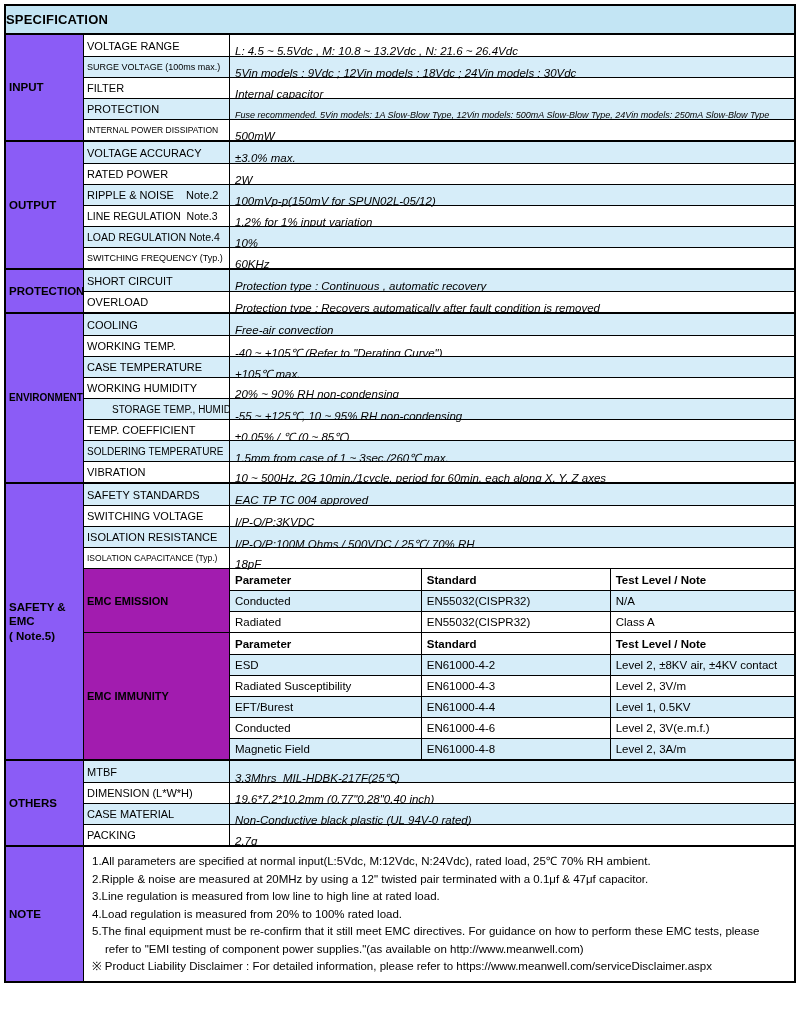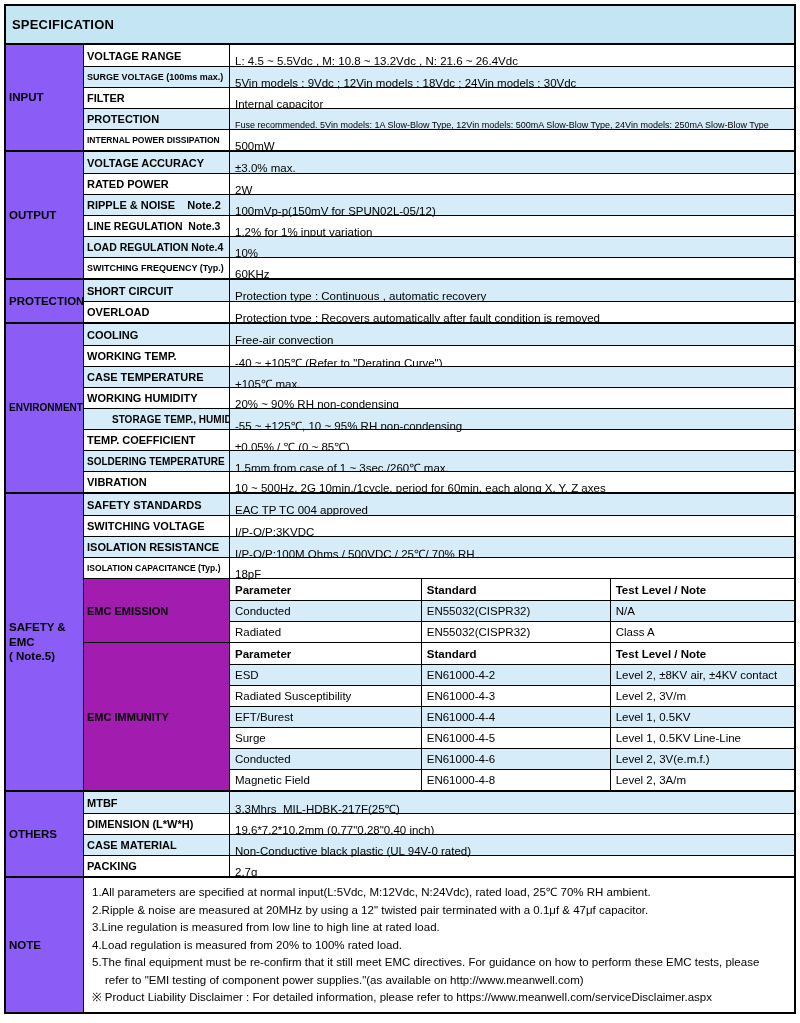--- a/index.html
+++ b/index.html
@@ -10,40 +10,40 @@
   *{box-sizing:border-box;margin:0;padding:0;}
   html,body{background:#ffffff;}
   body{
     width:800px;
     font-family:"Liberation Sans", sans-serif;
     color:#000;
     -webkit-font-smoothing:antialiased;
   }
   .wrap{margin:4px;border:2px solid var(--bd);background:#fff;}
   .titlebar{
-    height:37px;background:var(--hdr);
-    display:flex;align-items:center;padding-left:6px;
+    height:27px;background:var(--hdr);
+    display:flex;align-items:center;
     font-weight:bold;font-size:13px;letter-spacing:.2px;text-align:center;
   }
   .sec{display:flex;border-top:2px solid var(--bd);}
   .sec-name{
     width:78px;flex:0 0 78px;border-right:1px solid var(--bd);
     display:flex;flex-direction:column;justify-content:center;
     padding:0 3px;font-weight:bold;font-size:11.5px;line-height:1.25;
     background:#8b5cf6;
   }
   .sec-rows{flex:1;display:flex;flex-direction:column;min-width:0;}
   .row{display:flex;height:21px;min-width:0;}
   .row + .row, .row + .emc, .emc + .emc, .emc + .row{border-top:1px solid var(--bd);}
   .cell{display:flex;align-items:center;overflow:hidden;min-width:0;}
   .label{
     width:146px;flex:0 0 146px;border-right:1px solid var(--bd);
-    padding:0 3px;font-weight:bold;font-size:11px;text-align:right;
-  }
-  .value{flex:1;padding:16px 5px;font-size:11.5px;}
+    padding:0 3px;font-weight:normal;font-size:11px;text-align:right;
+  }
+  .value{flex:1;padding:16px 5px;font-size:11.5px;font-style:italic;}
   .autofit{white-space:nowrap;}
   .shade-even > .row:nth-child(even){background:var(--shade);}
   .shade-odd  > .row:nth-child(odd){background:var(--shade);}
   .emc{display:flex;min-width:0;}
   .emc .emc-label{
     width:146px;flex:0 0 146px;border-right:1px solid var(--bd);
     display:flex;align-items:center;padding:0 3px;
     font-weight:bold;font-size:11px;background:#a21caf;
   }
   .emc-table{flex:1;display:flex;flex-direction:column;min-width:0;}
@@ -233,25 +233,20 @@
             <div class="ec p autofit">Radiated Susceptibility</div>
             <div class="ec s autofit">EN61000-4-3</div>
             <div class="ec t autofit">Level 2, 3V/m</div>
           </div>
           <div class="row">
             <div class="ec p autofit">EFT/Burest</div>
             <div class="ec s autofit">EN61000-4-4</div>
             <div class="ec t autofit">Level 1, 0.5KV</div>
           </div>
           <div class="row">
-            <div class="ec p autofit">Surge</div>
-            <div class="ec s autofit">EN61000-4-5</div>
-            <div class="ec t autofit">Level 1, 0.5KV Line-Line</div>
-          </div>
-          <div class="row">
             <div class="ec p autofit">Conducted</div>
             <div class="ec s autofit">EN61000-4-6</div>
             <div class="ec t autofit">Level 2, 3V(e.m.f.)</div>
           </div>
           <div class="row">
             <div class="ec p autofit">Magnetic Field</div>
             <div class="ec s autofit">EN61000-4-8</div>
             <div class="ec t autofit">Level 2, 3A/m</div>
           </div>
         </div>

